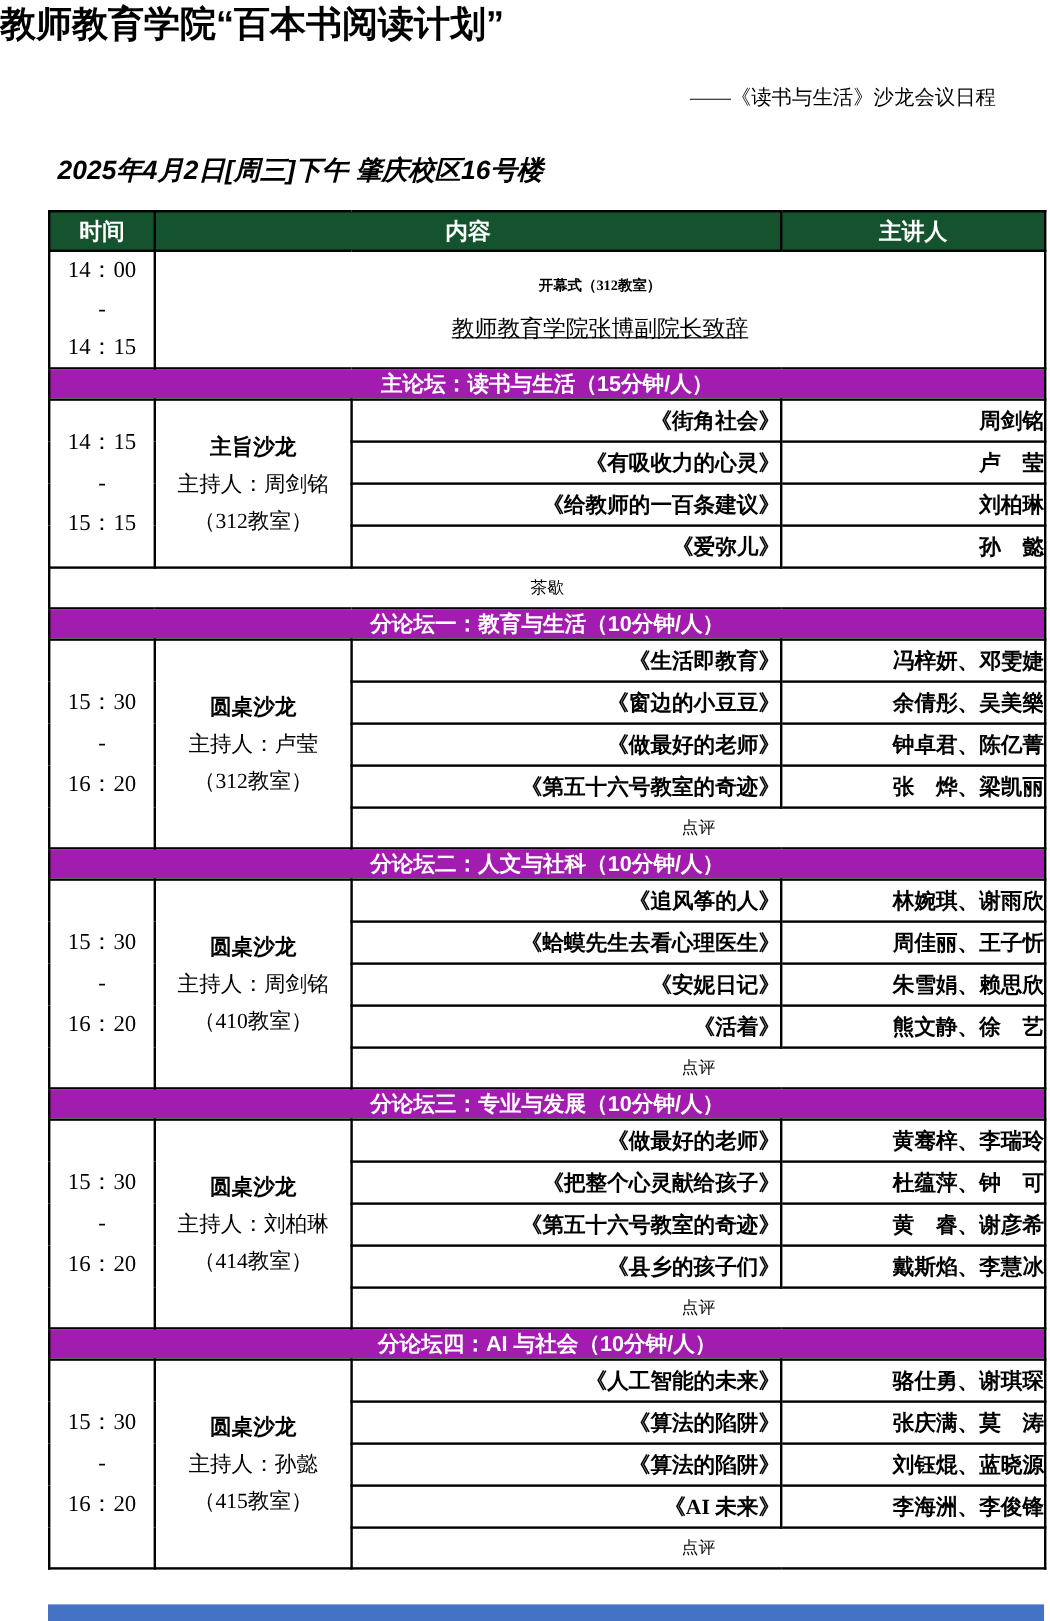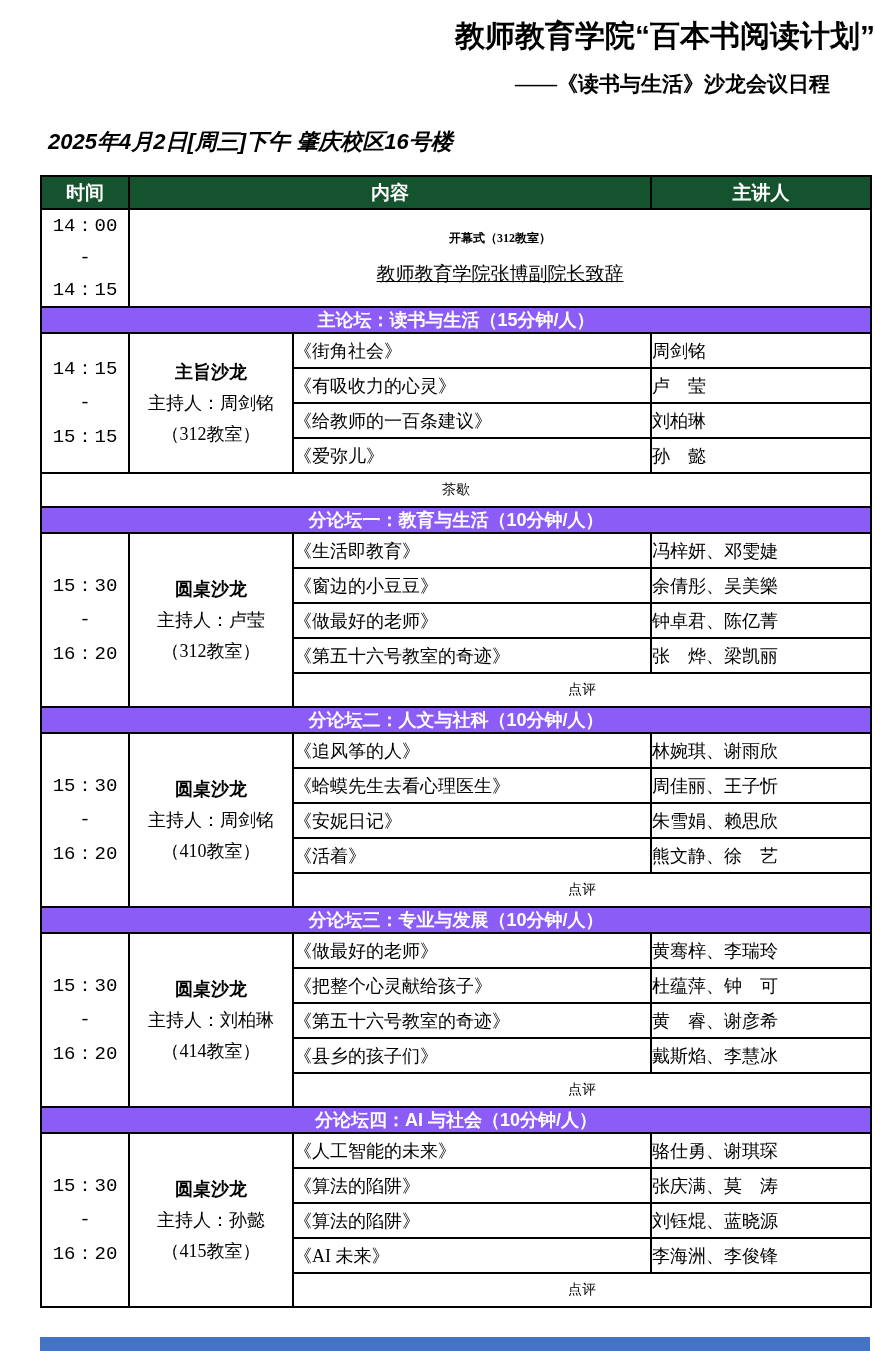--- a/index.html
+++ b/index.html
@@ -1,40 +1,40 @@
 <!DOCTYPE html>
 <html><head>
 <meta charset="utf-8">
 <style>
   html,body{margin:0;padding:0;background:#ffffff;}
   .page{position:relative;width:875px;height:1351px;background:#fff;overflow:hidden;
         font-family:"Liberation Serif",serif;color:#000;}
-  .doc-title{position:absolute;top:16px;left:0;width:875px;text-align:right;
+  .doc-title{position:absolute;top:0;left:0;width:875px;text-align:left;
              font-family:"Liberation Sans",sans-serif;font-weight:bold;font-size:30px;}
   .doc-subtitle{position:absolute;top:70px;left:0;width:830px;text-align:right;
-                font-weight:bold;font-size:21px;}
+                font-weight:normal;font-size:17px;}
   .doc-dateline{position:absolute;top:127px;left:48px;
                 font-family:"Liberation Sans",sans-serif;font-weight:bold;font-size:22px;font-style:italic;}
   table.schedule{position:absolute;top:175px;left:40px;width:830px;
                  border-collapse:collapse;table-layout:fixed;}
   .schedule td,.schedule th{border:2px solid #000;padding:0;overflow:hidden;}
   tr.head th{background:#14532d;color:#fff;font-family:"Liberation Sans",sans-serif;
              font-weight:bold;font-size:19px;height:31px;text-align:center;}
-  tr.bar td{background:#8b5cf6;color:#fff;font-family:"Liberation Sans",sans-serif;
+  tr.bar td{background:#a21caf;color:#fff;font-family:"Liberation Sans",sans-serif;
             font-weight:bold;font-size:18px;height:24px;text-align:center;line-height:24px;}
-  td.time{text-align:center;font-family:Liberation Mono, monospace;font-size:19px;vertical-align:middle;}
+  td.time{text-align:center;font-family:Liberation Serif, serif;font-size:19px;vertical-align:middle;}
   td.time div{line-height:34px;}
   tr.opening td.time div{line-height:32px;}
   td.opencell{text-align:center;vertical-align:middle;height:96px;}
   td.opencell .l1{font-weight:bold;font-size:12px;margin-bottom:14px;}
   td.opencell .l2{font-size:19px;text-decoration:underline;}
   td.host{text-align:center;vertical-align:middle;font-size:18px;}
   td.host div{line-height:31px;}
   td.host .b{font-weight:bold;font-size:18px;}
-  td.book,td.spk{text-align:left;font-size:18px;height:33px;vertical-align:middle;}
+  td.book,td.spk{text-align:right;font-size:18px;height:33px;vertical-align:middle;font-weight:bold;}
   tr.tea td,tr.comment td{text-align:center;font-size:14px;height:32px;vertical-align:middle;}
   .bottom-bar{position:absolute;top:1337px;left:40px;width:830px;height:14px;background:#4472C4;}
 </style>
 </head>
 <body>
 
 <div class="page">
 
   <div class="doc-title">教师教育学院“百本书阅读计划”</div>
   <div class="doc-subtitle">——《读书与生活》沙龙会议日程</div>

